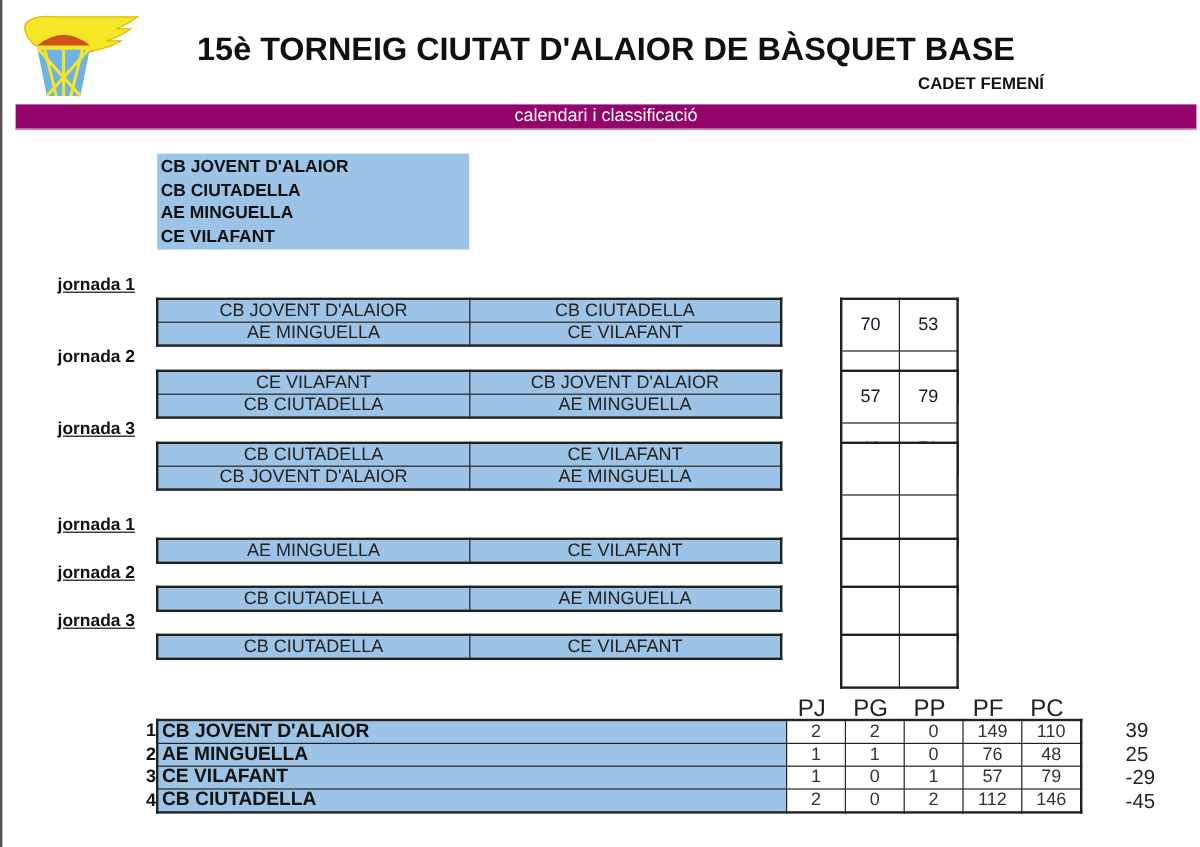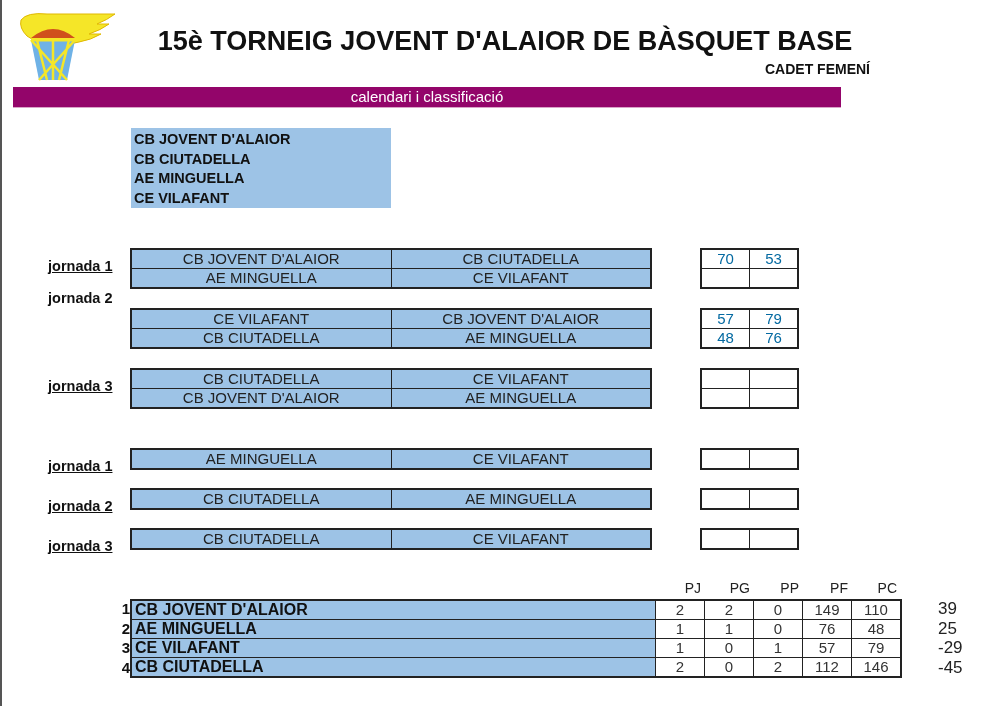--- a/index.html
+++ b/index.html
@@ -12,52 +12,52 @@
   .logo { position: absolute; left: 17px; top: 10px; width: 100px; height: 76px; }
   .title {
     position: absolute; left: 140px; top: 26px; width: 730px; text-align: center;
     font-weight: bold; font-size: 27px; letter-spacing: 0px; color: #111;
   }
   .subtitle {
     position: absolute; left: 140px; top: 61px; width: 730px; text-align: right;
     font-weight: bold; font-size: 14px; color: #111;
   }
   .banner {
-    position: absolute; left: 13px; top: 87px; width: 828px; height: 20px;
+    position: absolute; left: 13px; top: 87px; width: 984px; height: 20px;
     background: #93056a; color: #fff; text-align: center; font-size: 15px; line-height: 20px;
     border-bottom: 1px solid #d9a4c8;
   }
   .teams-box {
     position: absolute; left: 131px; top: 128px; width: 260px; height: 80px;
     background: #9dc3e6; padding: 2px 0 0 3px; box-sizing: border-box;
   }
   .teams-box div { font-weight: bold; font-size: 14.5px; line-height: 19.5px; color: #111; }
   .jlabel {
     position: absolute; left: 48px; font-weight: bold; font-size: 14.5px; color: #111; line-height: 17px;
   }
-  .jlabel.u { text-decoration: underline; margin-top: 28px; }
+  .jlabel.u { text-decoration: underline; }
   .match-table {
     position: absolute; left: 130px; width: 522px; border-collapse: collapse;
     border: 2px solid #222;
   }
   .match-table td {
     background: #9dc3e6; height: 18px; padding: 0; text-align: center;
     font-size: 15px; line-height: 18px; border: 1px solid #222; width: 50%; color: #222;
   }
   .score-table {
     position: absolute; left: 700px; width: 99px; border-collapse: collapse; border: 2px solid #222;
   }
   .score-table td {
-    height: 18px; padding: 0; text-align: center; font-size: 15px; line-height: 18px;
-    border: 1px solid #222; width: 50%; background: #fff; color: #0369a1;
+    height: 18px; padding: 12px; text-align: center; font-size: 15px; line-height: 18px;
+    border: 1px solid #222; width: 50%; background: #fff; color: #0f172a;
   }
   .stand-head {
     position: absolute; top: 580px; left: 652px; display: flex;
   }
-  .stand-head div { width: 49px; text-align: right; font-size: 14px; color: #222; }
+  .stand-head div { width: 49px; text-align: center; font-size: 20px; color: #222; }
   .stand-rank {
     position: absolute; left: 110px; width: 20px; text-align: right;
     font-weight: bold; font-size: 15px; line-height: 19px;
   }
   .stand-table {
     position: absolute; left: 130px; top: 599px; border-collapse: collapse; border: 2px solid #222;
   }
   .stand-table td {
     height: 18px; padding: 0; border: 1px solid #222; font-size: 15px; line-height: 18px;
     text-align: center; background: #fff; color: #333;
@@ -77,21 +77,21 @@
 <div class="page-border"></div>
 
 <svg class="logo" viewBox="0 0 100 76">
   <path d="M4,10 Q10,2 30,4 L98,4 Q90,10 80,14 L92,14 Q84,20 72,24 L84,24 Q74,30 62,32 Q50,36 40,34 Q20,34 10,26 Q2,18 4,10 Z" fill="#f5e628" stroke="#e0b800" stroke-width="1"></path>
   <path d="M14,28 Q36,10 58,28 Z" fill="#d0501c"></path>
   <path d="M14,30 L58,30 L50,70 L22,70 Z" fill="#6fb2e6"></path>
   <path d="M14,30 L50,70 M58,30 L22,70 M20,30 L30,70 M52,30 L42,70 M36,30 L36,70" stroke="#f5e628" stroke-width="2.5" fill="none"></path>
   <path d="M14,30 L58,30" stroke="#f5e628" stroke-width="3"></path>
 </svg>
 
-<div class="title">15è TORNEIG JOVENT D'ALAIOR DE BÀSQUET BASE</div>
+<div class="title">15è TORNEIG CIUTAT D'ALAIOR DE BÀSQUET BASE</div>
 <div class="subtitle">CADET FEMENÍ</div>
 <div class="banner">calendari i classificació</div>
 
 <div class="teams-box">
   <div>CB JOVENT D'ALAIOR</div>
   <div>CB CIUTADELLA</div>
   <div>AE MINGUELLA</div>
   <div>CE VILAFANT</div>
 </div>
 

